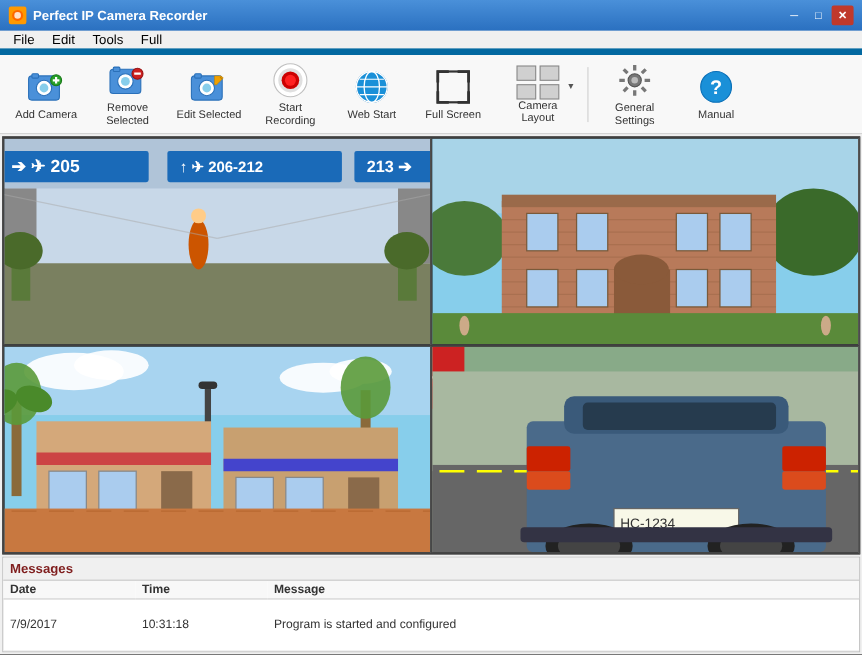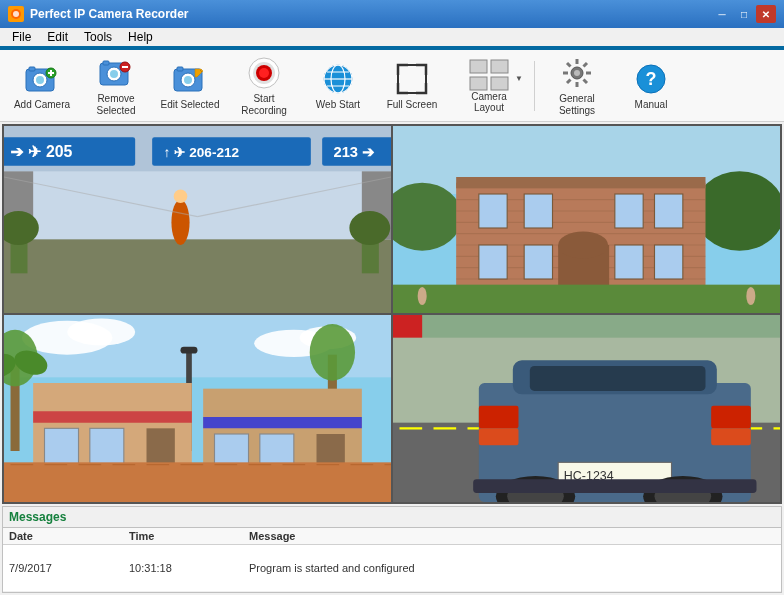--- a/index.html
+++ b/index.html
@@ -55,21 +55,21 @@
     }
     .title-btn.close { background: #c0392b; }
 
     
     .menu-bar {
       background: #f0f0f0;
       height: 22px;
       display: flex;
       align-items: center;
       padding: 0 4px;
-      border-bottom: 4px solid #0369a1;
+      border-bottom: 6px solid #0369a1;
     }
     .menu-item {
       padding: 2px 8px;
       cursor: pointer;
       font-size: 12px;
       color: #000;
       border-radius: 2px;
     }
 
     
@@ -172,21 +172,21 @@
       border: 1px solid #c0c0c0;
       margin: 0 2px 2px 2px;
       flex-shrink: 0;
     }
     .messages-header {
       background: #f0f0f0;
       padding: 3px 6px;
       font-size: 12px;
       font-weight: bold;
       border-bottom: 1px solid #c0c0c0;
-      color: #15803d;
+      color: #7f1d1d;
     }
     .messages-table {
       width: 100%;
       border-collapse: collapse;
     }
     .messages-table th {
       text-align: left;
       padding: 2px 6px;
       font-size: 11px;
       font-weight: bold;
@@ -222,21 +222,21 @@
     <div class="title-btn">─</div>
     <div class="title-btn">□</div>
     <div class="title-btn close">✕</div>
   </div>
 </div>
 
 <div class="menu-bar">
   <div class="menu-item">File</div>
   <div class="menu-item">Edit</div>
   <div class="menu-item">Tools</div>
-  <div class="menu-item">Help</div>
+  <div class="menu-item">Full</div>
 </div>
 
 <div class="toolbar">
 
   <div class="toolbar-btn">
     <div class="icon">
       <svg width="36" height="36" viewBox="0 0 36 36">
         <rect x="2" y="8" width="28" height="22" rx="3" fill="#4a90d9" stroke="#2a70b9" stroke-width="1"></rect>
         <circle cx="16" cy="19" r="7" fill="white" stroke="#2a70b9" stroke-width="1"></circle>
         <circle cx="16" cy="19" r="4" fill="#87ceeb"></circle>

